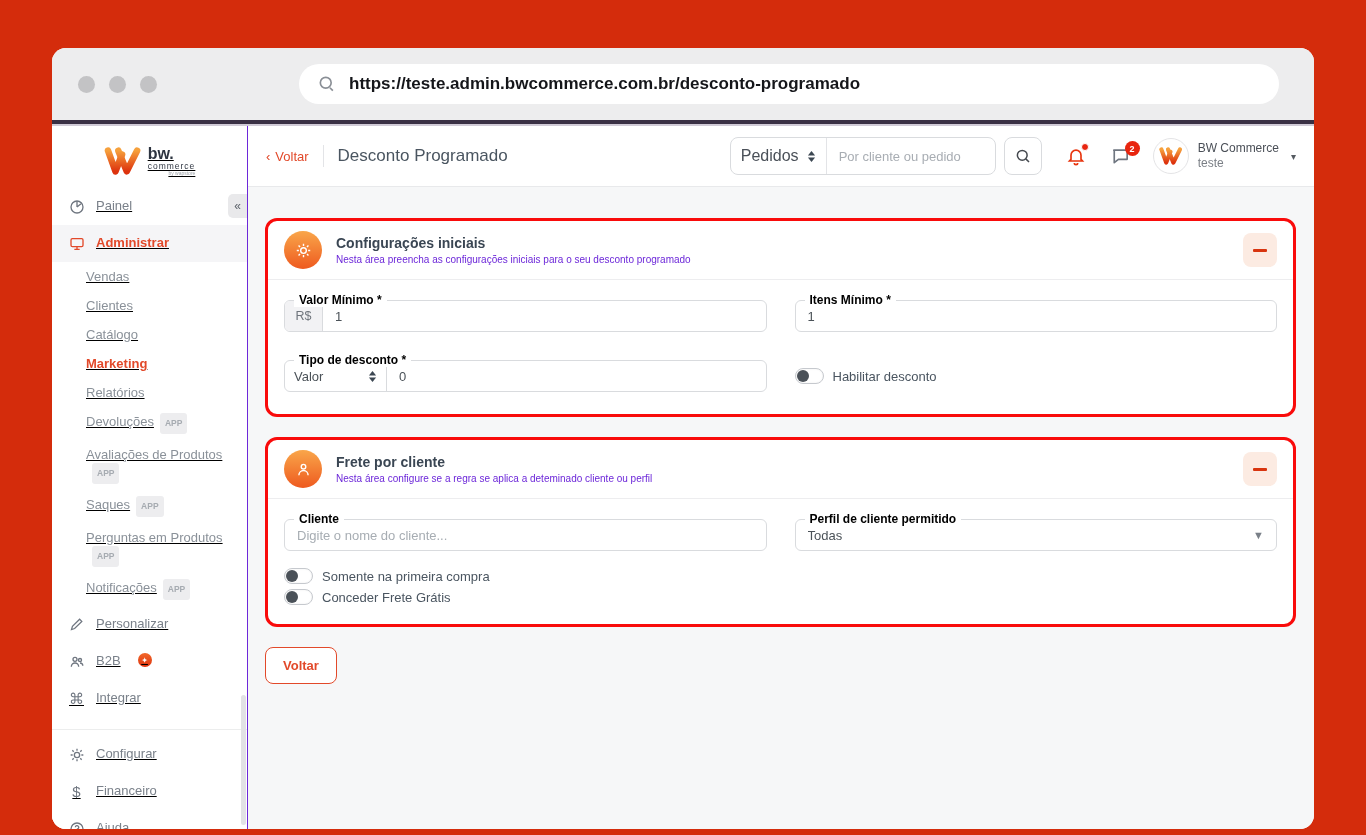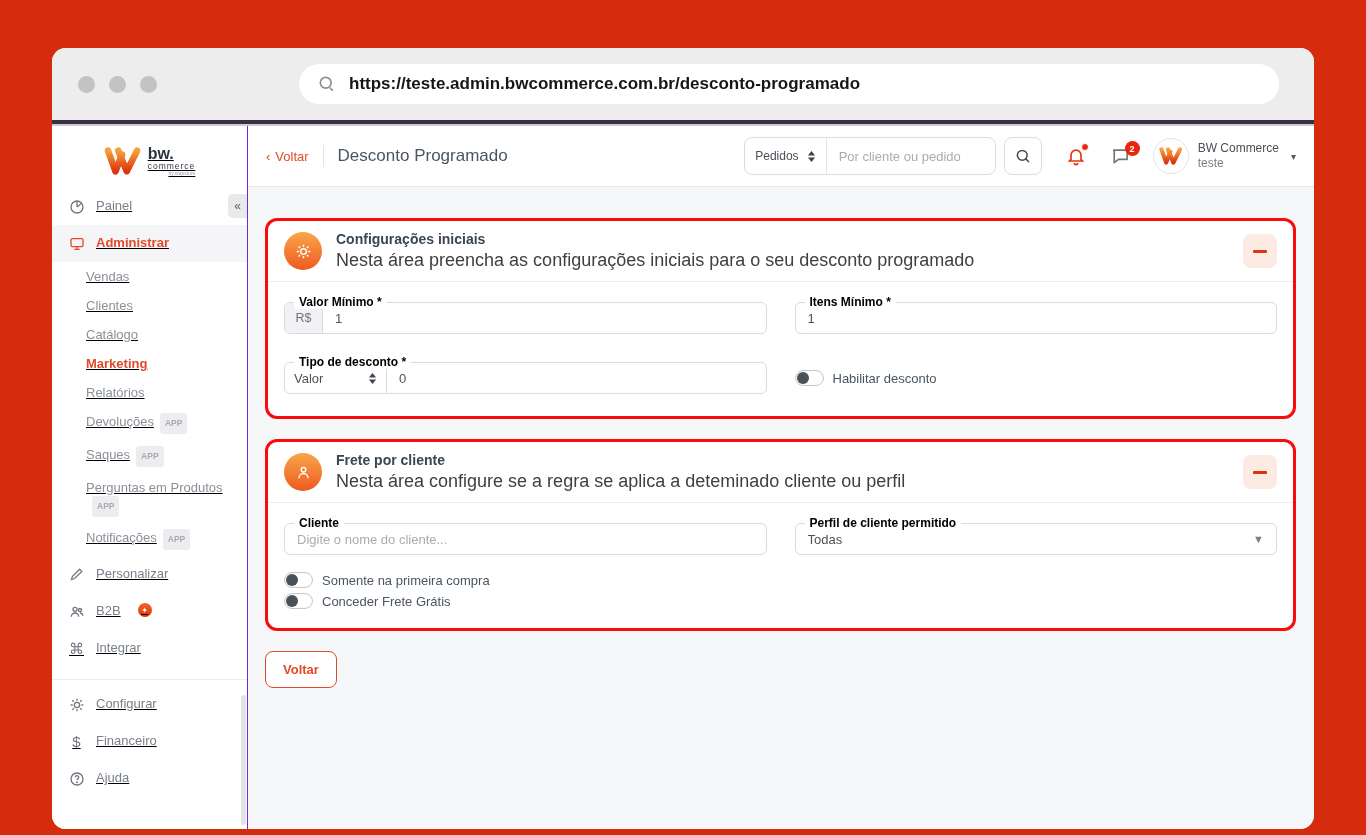--- a/index.html
+++ b/index.html
@@ -53,21 +53,21 @@
   
   .main { flex:1; display:flex; flex-direction:column; min-width:0; }
   .topbar { height:61px; background:#fff; border-bottom:1px solid #e8e9eb; display:flex;
             align-items:center; padding:0 18px; flex:none; }
   .back-link { color:#e2492a; font-size:13px; cursor:pointer; display:flex; align-items:center; gap:5px; }
   .tb-divider { width:1px; height:22px; background:#e3e4e7; margin:0 14px; }
   .page-title { font-size:17px; color:#4a5560; }
   .tb-right { margin-left:auto; display:flex; align-items:center; }
   .search-group { display:flex; align-items:center; height:38px; border:1px solid #d9dbde; border-radius:8px; background:#fff; }
   .scope-select { display:flex; align-items:center; gap:8px; padding:0 10px; height:100%;
-                  border-right:1px solid #e3e4e7; font-size:12px; color:#4a5058; cursor:pointer; }
+                  border-right:1px solid #e3e4e7; font-size:16px; color:#4a5058; cursor:pointer; }
   .search-input { border:none; outline:none; width:168px; padding:0 12px; font-size:13px; color:#4a5058;
                   font-family:"Liberation Sans", sans-serif; background:transparent; }
   .search-input::placeholder { color:#a8adb3; }
   .q-btn { width:38px; height:38px; border:1px solid #d9dbde; border-radius:8px; background:#fff;
            margin-left:8px; display:flex; align-items:center; justify-content:center; cursor:pointer; }
   .icon-btn { position:relative; margin-left:24px; cursor:pointer; display:flex; }
   .bell-dot { position:absolute; right:-3px; top:-3px; width:8px; height:8px; border-radius:50%;
               background:#e8250f; border:1px solid #fff; }
   .chat-badge { position:absolute; right:-9px; top:-5px; min-width:15px; height:15px; border-radius:8px;
                 background:#e8250f; color:#fff; font-size:9px; font-weight:bold;
@@ -82,21 +82,21 @@
 
   .content { padding:31px 18px 0 17px; overflow:hidden; }
 
   
   .card { background:#fff; border:3px solid #f90b0b; border-radius:12px; margin-bottom:20px; }
   .card-head { display:flex; align-items:center; gap:14px; padding:10px 16px; }
   .sec-icon { width:38px; height:38px; border-radius:50%; background:linear-gradient(180deg,#f9a64a,#ee5a1f);
               display:flex; align-items:center; justify-content:center; flex:none; color:#fff; }
   .sec-titles { flex:1; min-width:0; }
   .sec-title { font-size:14px; font-weight:bold; color:#3a4653; }
-  .sec-sub { font-size:18px; color:#404040; margin-top:3px; }
+  .sec-sub { font-size:10px; color:#6d28d9; margin-top:3px; }
   .minus-btn { width:34px; height:34px; border-radius:8px; background:#fcebe2; border:none; cursor:pointer;
                display:flex; align-items:center; justify-content:center; flex:none; }
   .minus-bar { width:14px; height:3px; background:#d8350f; border-radius:1px; }
   .card-divider { border-top:1px solid #ededef; }
   .card-body { padding:20px 16px 22px; }
   .grid2 { display:grid; grid-template-columns:1fr 1fr; column-gap:28px; row-gap:28px; }
 
   
   .field { position:relative; border:1px solid #d9dbde; border-radius:6px; height:32px;
            display:flex; align-items:center; background:#fff; }
@@ -199,20 +199,21 @@
           </span>
           <span class="nav-label">Administrar</span>
         </div>
 
         <div class="nav-sub"><span>Vendas</span></div>
         <div class="nav-sub"><span>Clientes</span></div>
         <div class="nav-sub"><span>Catálogo</span></div>
         <div class="nav-sub active"><span>Marketing</span></div>
         <div class="nav-sub"><span>Relatórios</span></div>
         <div class="nav-sub"><span>Devoluções</span><span class="app-badge">APP</span></div>
+        <div class="nav-sub"><span>Avaliações de Produtos</span><span class="app-badge">APP</span></div>
         <div class="nav-sub"><span>Saques</span><span class="app-badge">APP</span></div>
         <div class="nav-sub"><span>Perguntas em Produtos</span><span class="app-badge">APP</span></div>
         <div class="nav-sub"><span>Notificações</span><span class="app-badge">APP</span></div>
 
         <div class="nav-item">
           <span class="nav-icon">
             <svg width="15" height="15" viewBox="0 0 24 24" fill="none" stroke="currentColor" stroke-width="2">
                 <path d="M4 20l1.5-5L17 3.5 20.5 7 9 18.5 4 20z"></path>
               </svg>
           </span>

